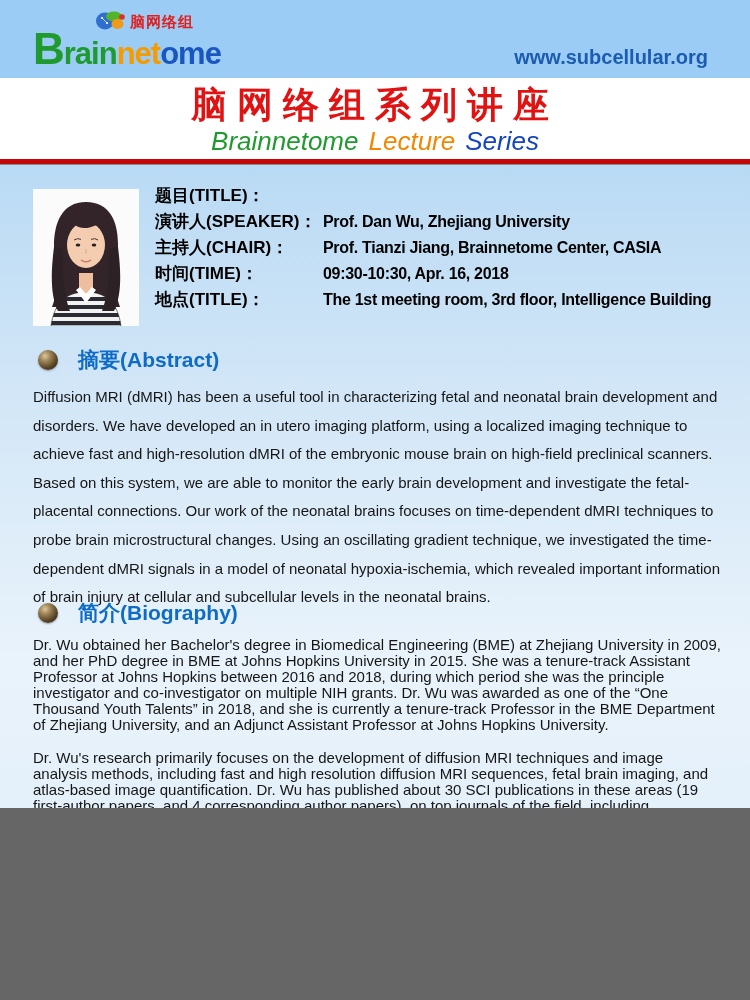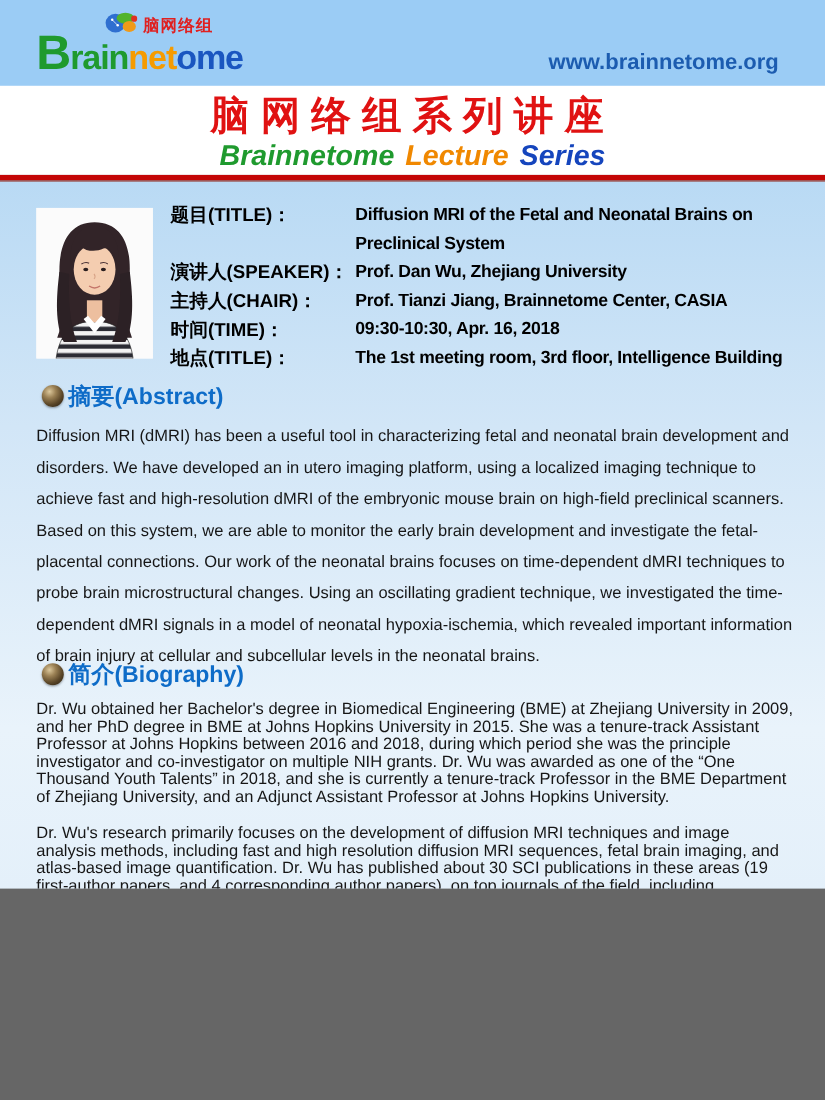--- a/index.html
+++ b/index.html
@@ -16,31 +16,31 @@
   .logo-word{position:absolute;left:0;top:22px;font-weight:bold;letter-spacing:-1px;line-height:1;}
   .logo-word .lb{font-size:44px;color:#1f9a2e;}
   .logo-word .lrain{font-size:31px;color:#1f9a2e;}
   .logo-word .lnet{font-size:31px;color:#f59b00;}
   .logo-word .lome{font-size:31px;color:#1a56c0;}
   .website{position:absolute;right:42px;top:46px;font-size:20px;font-weight:bold;color:#1c5cb0;}
   
   .banner{position:absolute;top:78px;left:0;width:750px;height:81px;background:#ffffff;text-align:center;}
   .banner-cn{margin-top:6px;font-family:"Liberation Serif",serif;font-size:36px;font-weight:600;
     color:#e01212;letter-spacing:10px;line-height:1.2;}
-  .banner-series{font-size:26px;font-weight:bold;font-style:italic;letter-spacing:0px;line-height:1.1;}
+  .banner-series{font-size:26px;font-weight:normal;font-style:italic;letter-spacing:0px;line-height:1.1;}
   .sw1{color:#1f9a2e;} .sw2{color:#f08800;margin-left:10px;} .sw3{color:#1545bd;margin-left:10px;}
   .divider{position:absolute;top:159px;left:0;width:750px;height:5px;background:#c40606;border-bottom:1px solid #8a8a8a;}
   
   .photo{position:absolute;left:33px;top:189px;width:106px;height:137px;background:#fbfbfb;}
   .info-rows{position:absolute;left:143px;top:183px;width:584px;}
   .info-row{display:grid;grid-template-columns:168px 1fr;margin-left:12px;}
   .info-label{font-size:17px;font-weight:bold;color:#000;line-height:26px;white-space:nowrap;}
   .info-value{font-size:16px;font-weight:bold;color:#000;line-height:26px;letter-spacing:-0.3px;}
   
-  .sec-head{position:absolute;left:38px;display:flex;align-items:center;gap:4px;}
+  .sec-head{position:absolute;left:38px;display:flex;align-items:center;gap:20px;}
   .sphere{width:20px;height:20px;border-radius:50%;
     background:radial-gradient(circle at 35% 30%,#dcc89c 0%,#9a8054 30%,#5a4628 62%,#241c10 95%);
     box-shadow:0 1px 2px rgba(0,0,0,.35);}
   .sec-title{font-size:21px;font-weight:bold;color:#0e6cc8;}
   .abstract-head{top:346px;}
   .bio-head{top:599px;justify-content:center;}
   .abstract-body{position:absolute;left:33px;top:383px;width:688px;font-size:15px;line-height:28.6px;color:#161616;}
   .bio-body{position:absolute;left:33px;top:637px;width:688px;font-size:15px;line-height:16px;color:#161616;}
   .bio-body p{margin:0;}
   .bio-body p + p{margin-top:17px;}
@@ -66,21 +66,21 @@
             <circle cx="27" cy="7" r="2.8" fill="#e03020"></circle>
             <circle cx="7" cy="8" r="1.1" fill="#fff"></circle>
             <circle cx="12" cy="13" r="1.1" fill="#fff"></circle>
             <path d="M7 8 L12 13" stroke="#fff" stroke-width="0.7"></path>
           </svg>
         </span>
         <span class="logo-cn">脑网络组</span>
       </div>
       <div class="logo-word"><span class="lb">B</span><span class="lrain">rain</span><span class="lnet">net</span><span class="lome">ome</span></div>
     </div>
-    <div class="website">www.brainnetome.org</div>
+    <div class="website">www.subcellular.org</div>
   </div>
 
   <div class="banner">
     <div class="banner-cn">脑网络组系列讲座</div>
     <div class="banner-series"><span class="sw1">Brainnetome</span><span class="sw2">Lecture</span><span class="sw3">Series</span></div>
   </div>
   <div class="divider"></div>
 
   <div class="photo">
     <svg width="106" height="137" viewBox="0 0 106 137">
@@ -104,21 +104,20 @@
       <path d="M52.5 60 q1.8 2.6 0 4.6" stroke="#d8a488" stroke-width="1" fill="none"></path>
       <path d="M48 71 q5 3.6 10 0" stroke="#c4766a" stroke-width="1.3" fill="none"></path>
       <path d="M21 58 C18 82 17 106 25 122 L37 122 C30 104 29 80 30 60 Z" fill="#2c2125"></path>
       <path d="M85 58 C88 82 89 106 81 122 L69 122 C76 104 77 80 76 60 Z" fill="#2c2125"></path>
     </svg>
   </div>
 
   <div class="info-rows">
     <div class="info-row">
       <div class="info-label">题目(TITLE)：</div>
-      <div class="info-value">Diffusion MRI of the Fetal and Neonatal Brains on Preclinical System</div>
     </div>
     <div class="info-row">
       <div class="info-label">演讲人(SPEAKER)：</div>
       <div class="info-value">Prof. Dan Wu, Zhejiang University</div>
     </div>
     <div class="info-row">
       <div class="info-label">主持人(CHAIR)：</div>
       <div class="info-value">Prof. Tianzi Jiang, Brainnetome Center, CASIA</div>
     </div>
     <div class="info-row">

